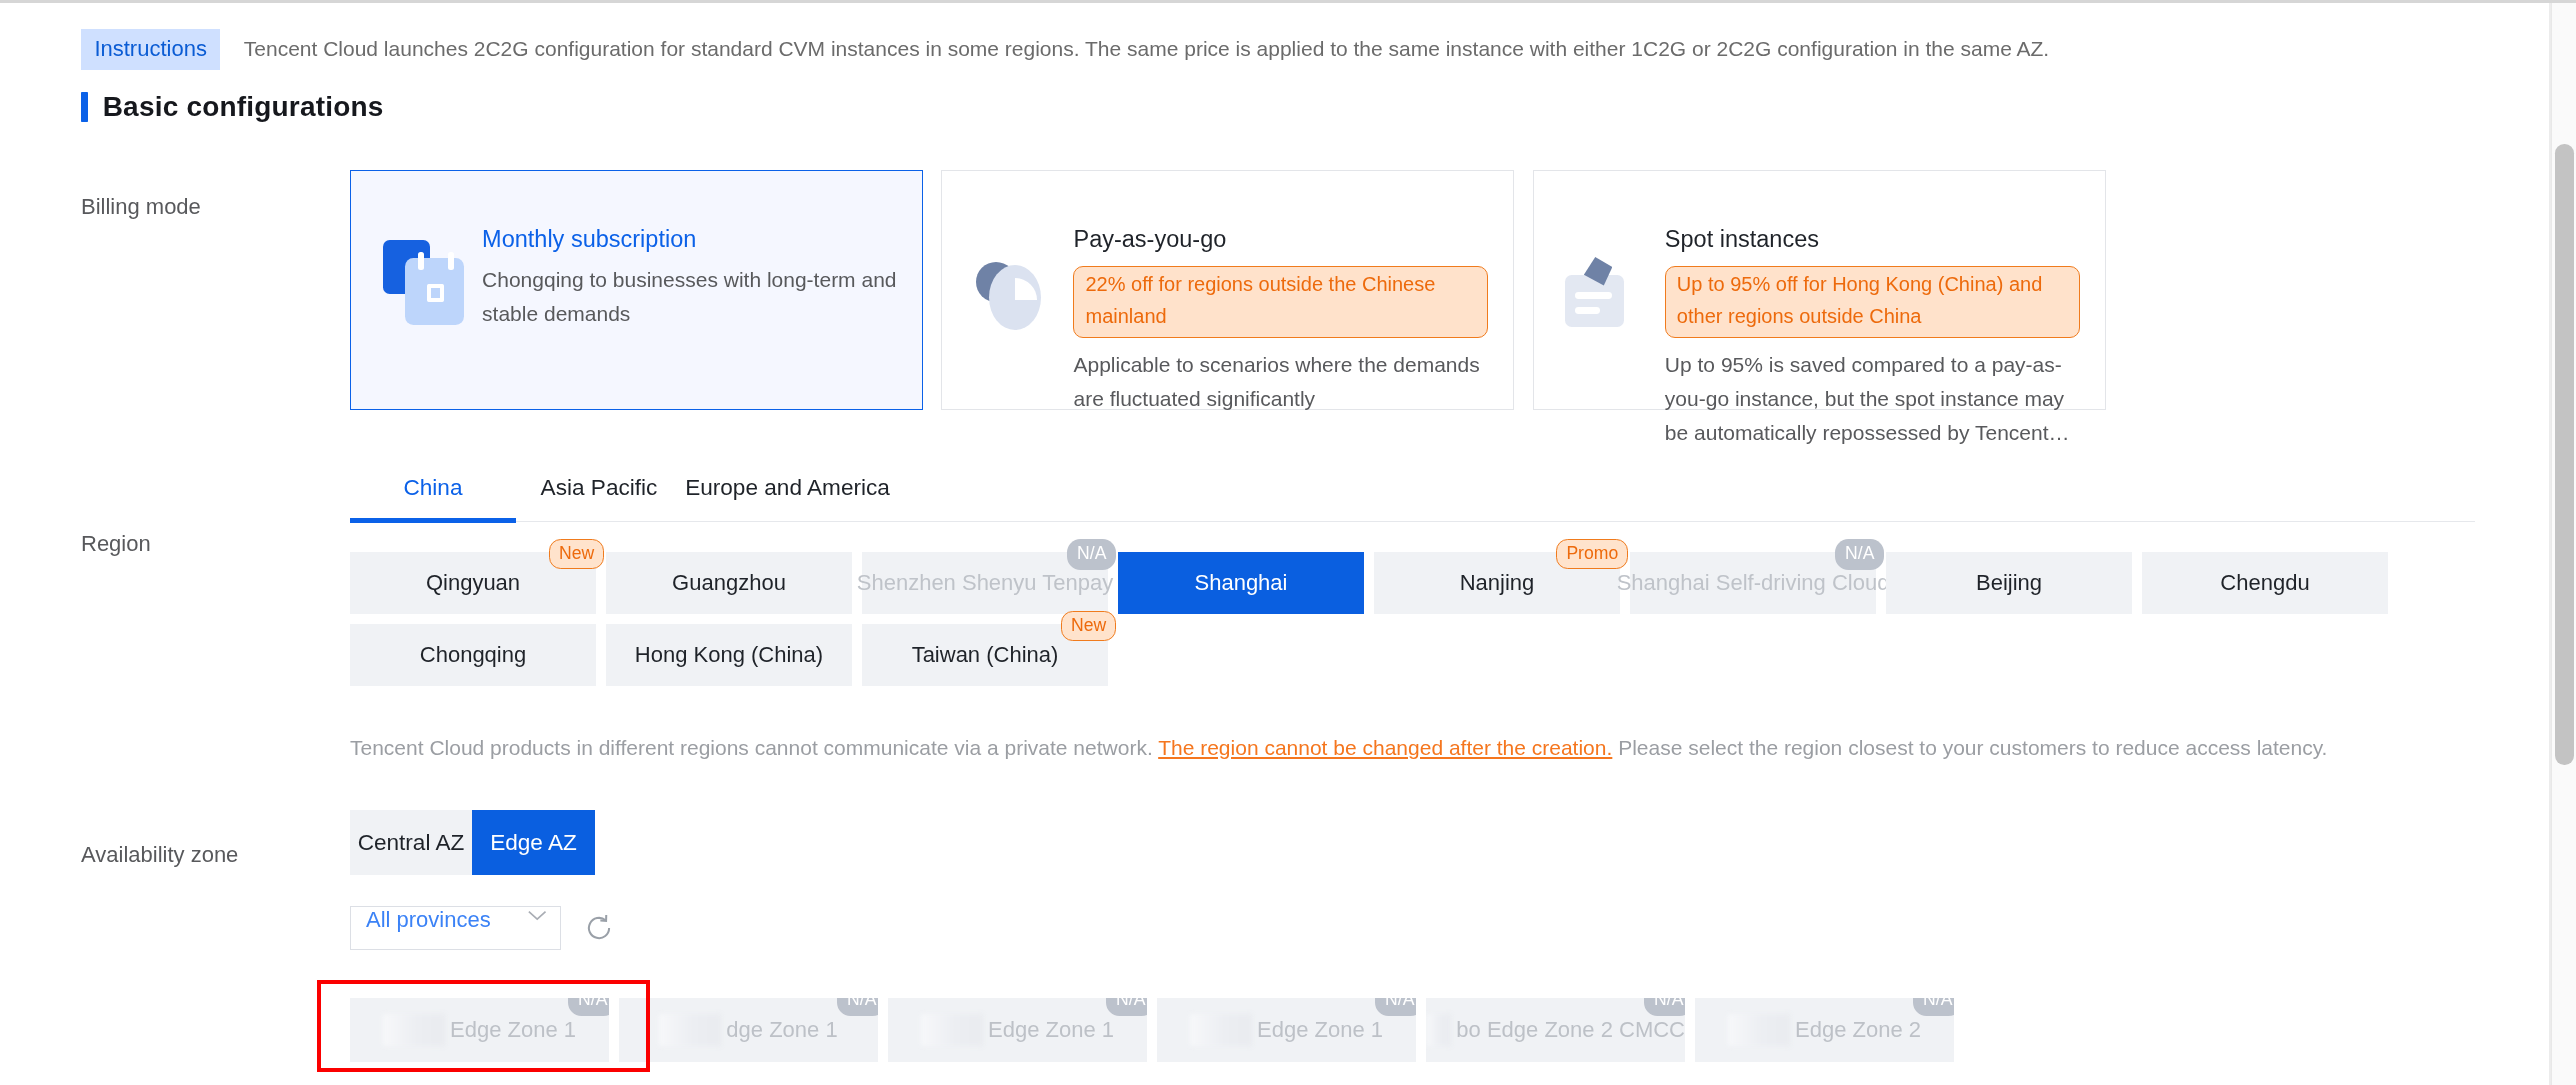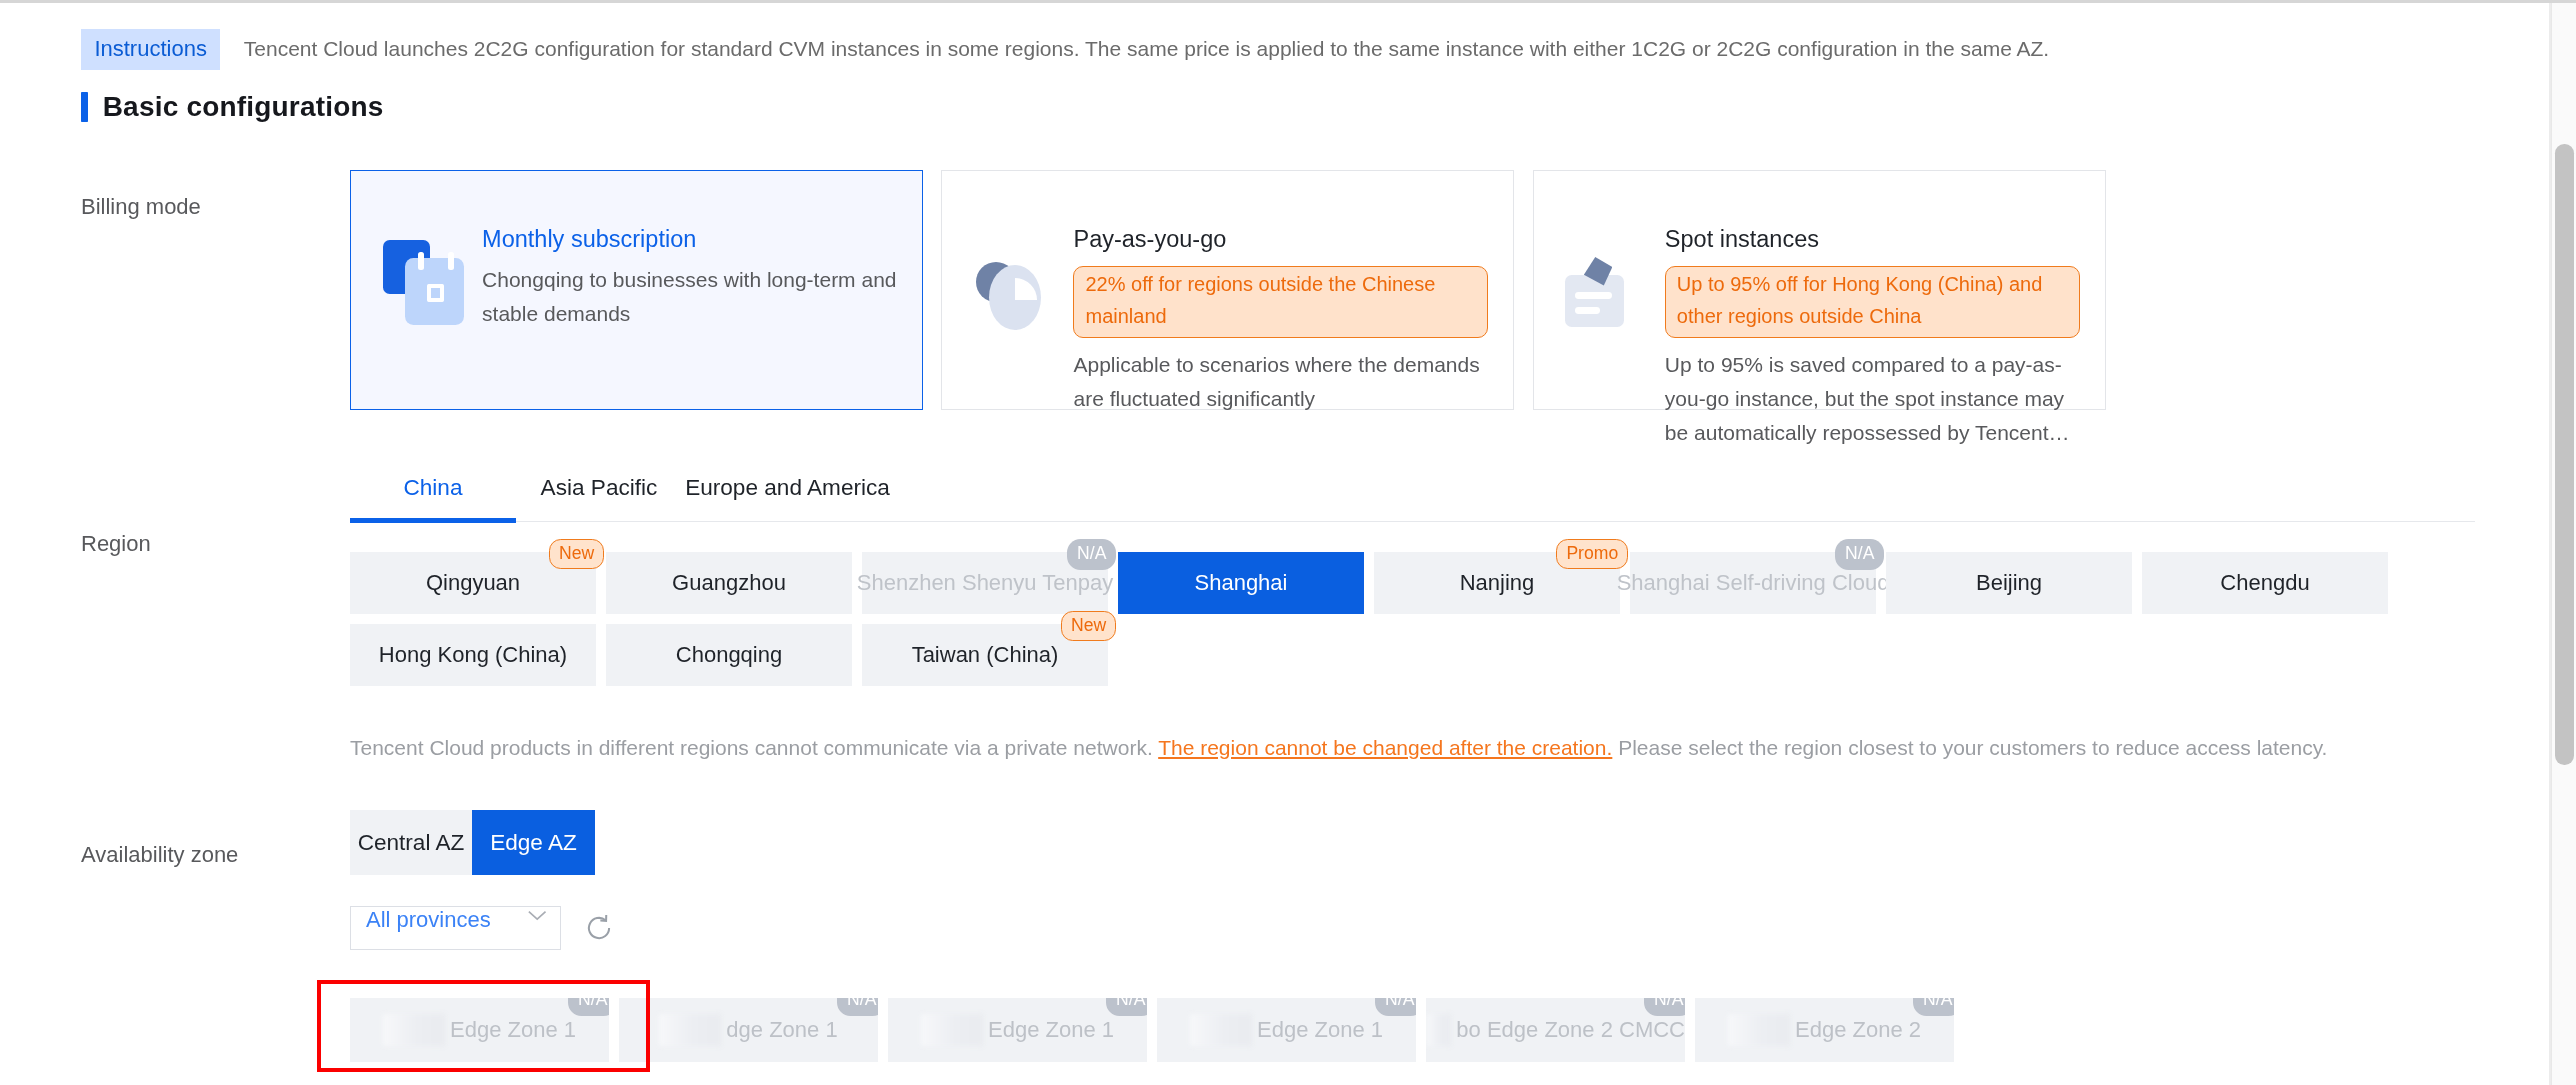--- a/index.html
+++ b/index.html
@@ -412,25 +412,25 @@
 
     <div class="rbtn">
       <span>Beijing</span>
     </div>
 
     <div class="rbtn">
       <span>Chengdu</span>
     </div>
 
     <div class="rbtn">
+      <span>Chongqing</span>
+    </div>
+
+    <div class="rbtn">
       <span>Hong Kong (China)</span>
-    </div>
-
-    <div class="rbtn">
-      <span>Chongqing</span>
     </div>
 
     <div class="rbtn">
       <span>Taiwan (China)</span>
       <span class="corner-tag new">New</span>
     </div>
 
   </div>
 
   <div class="region-note">

